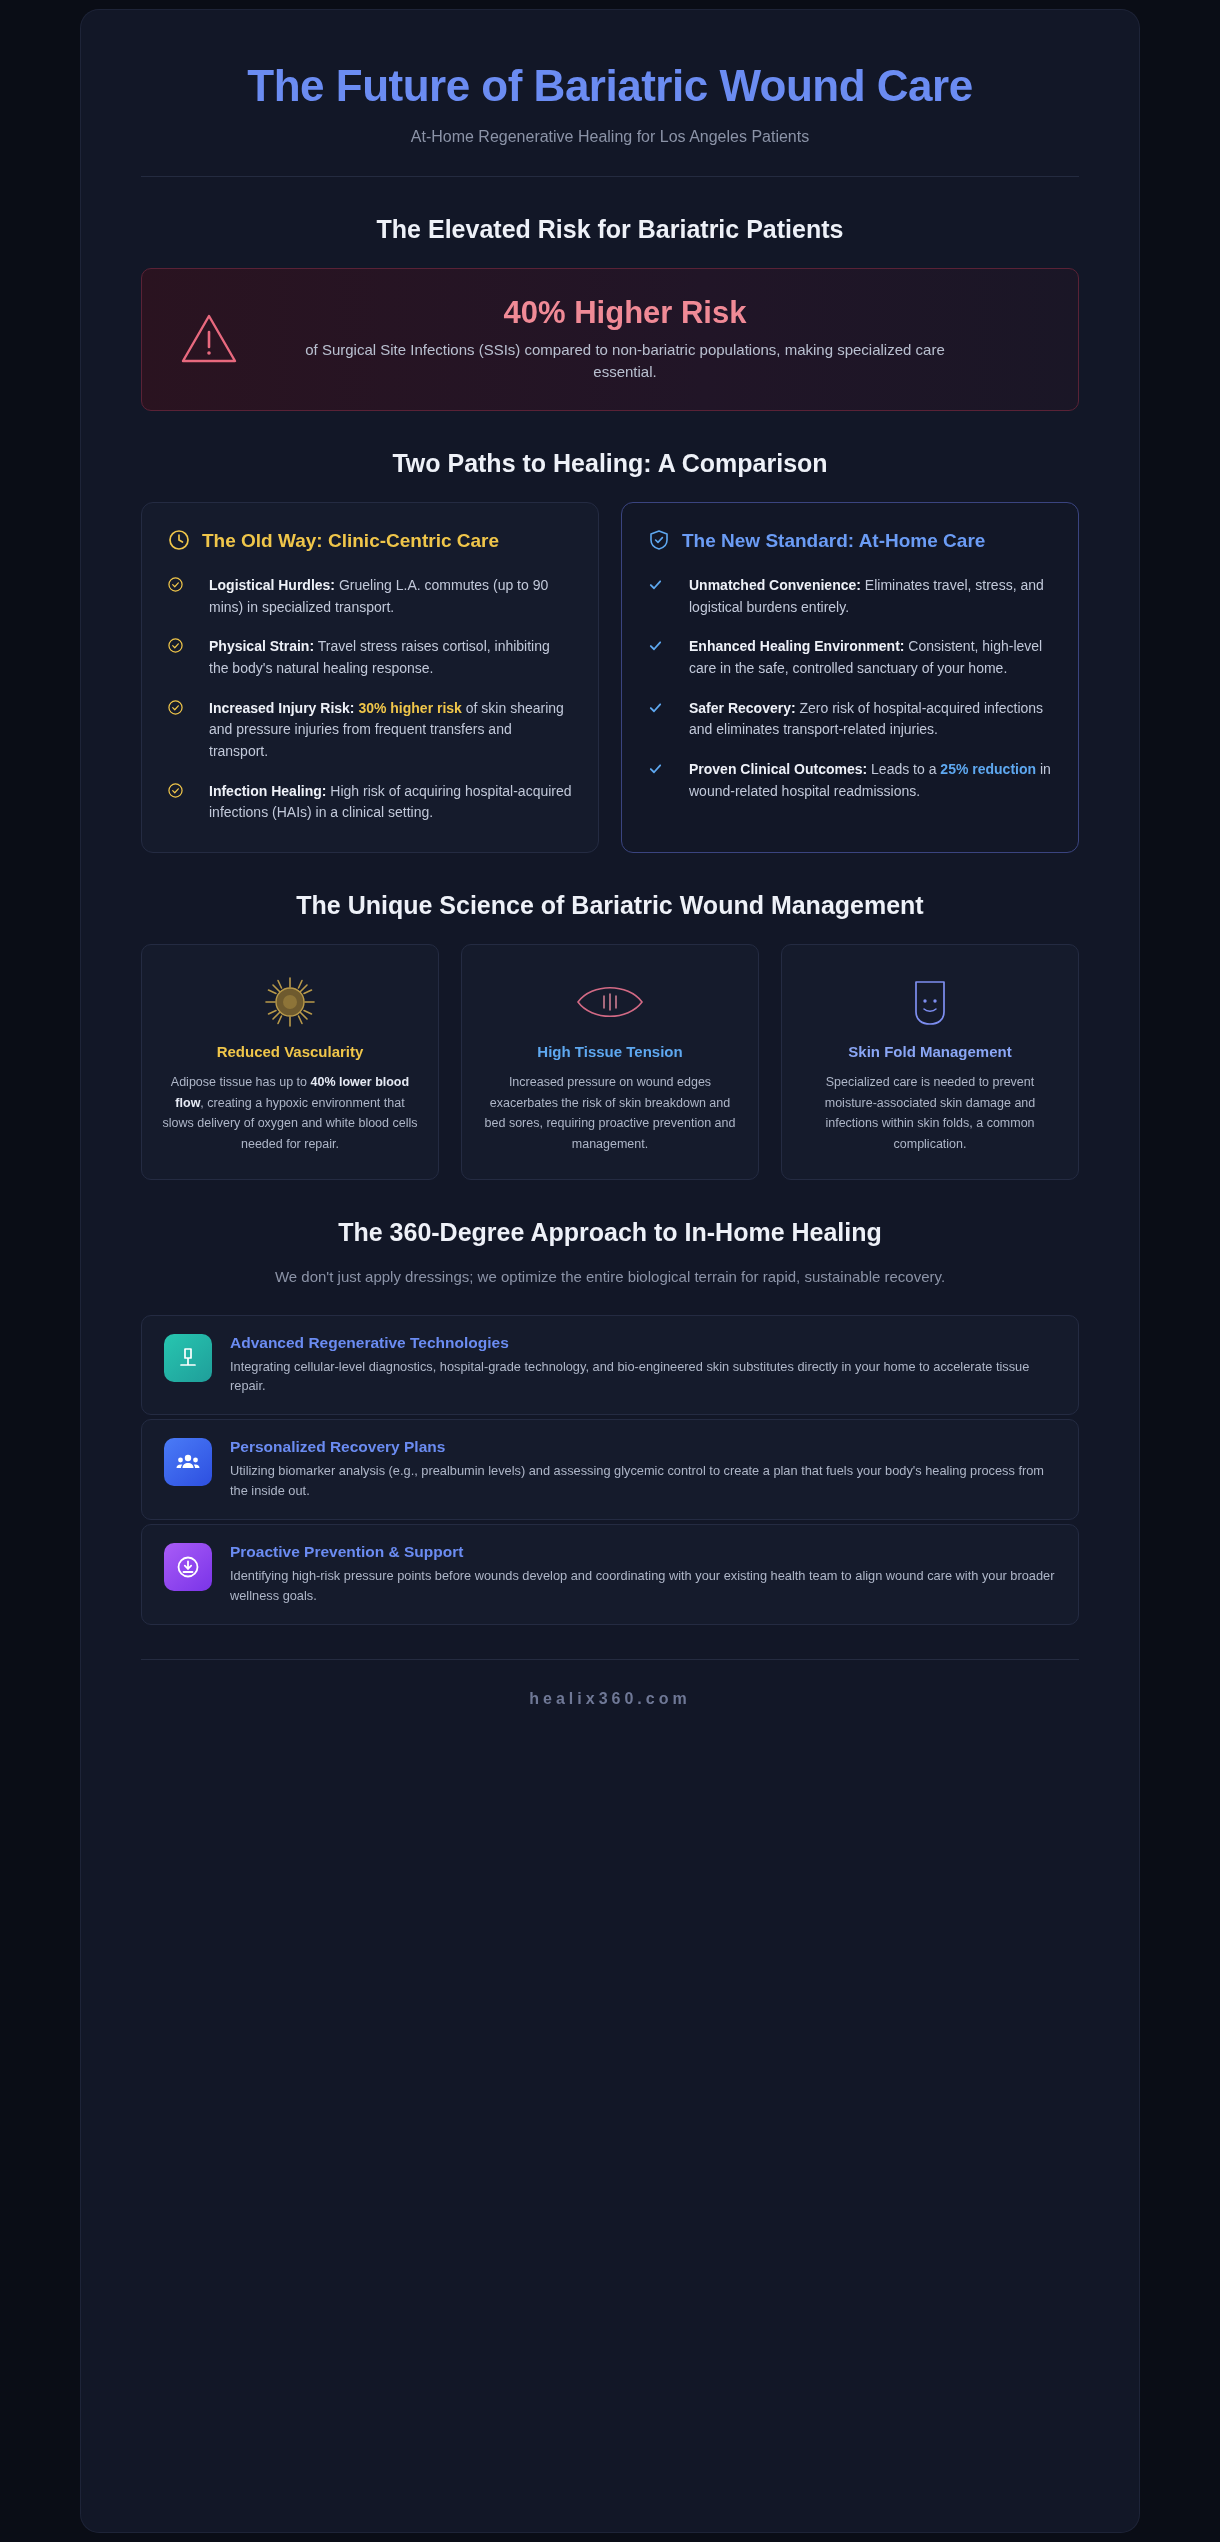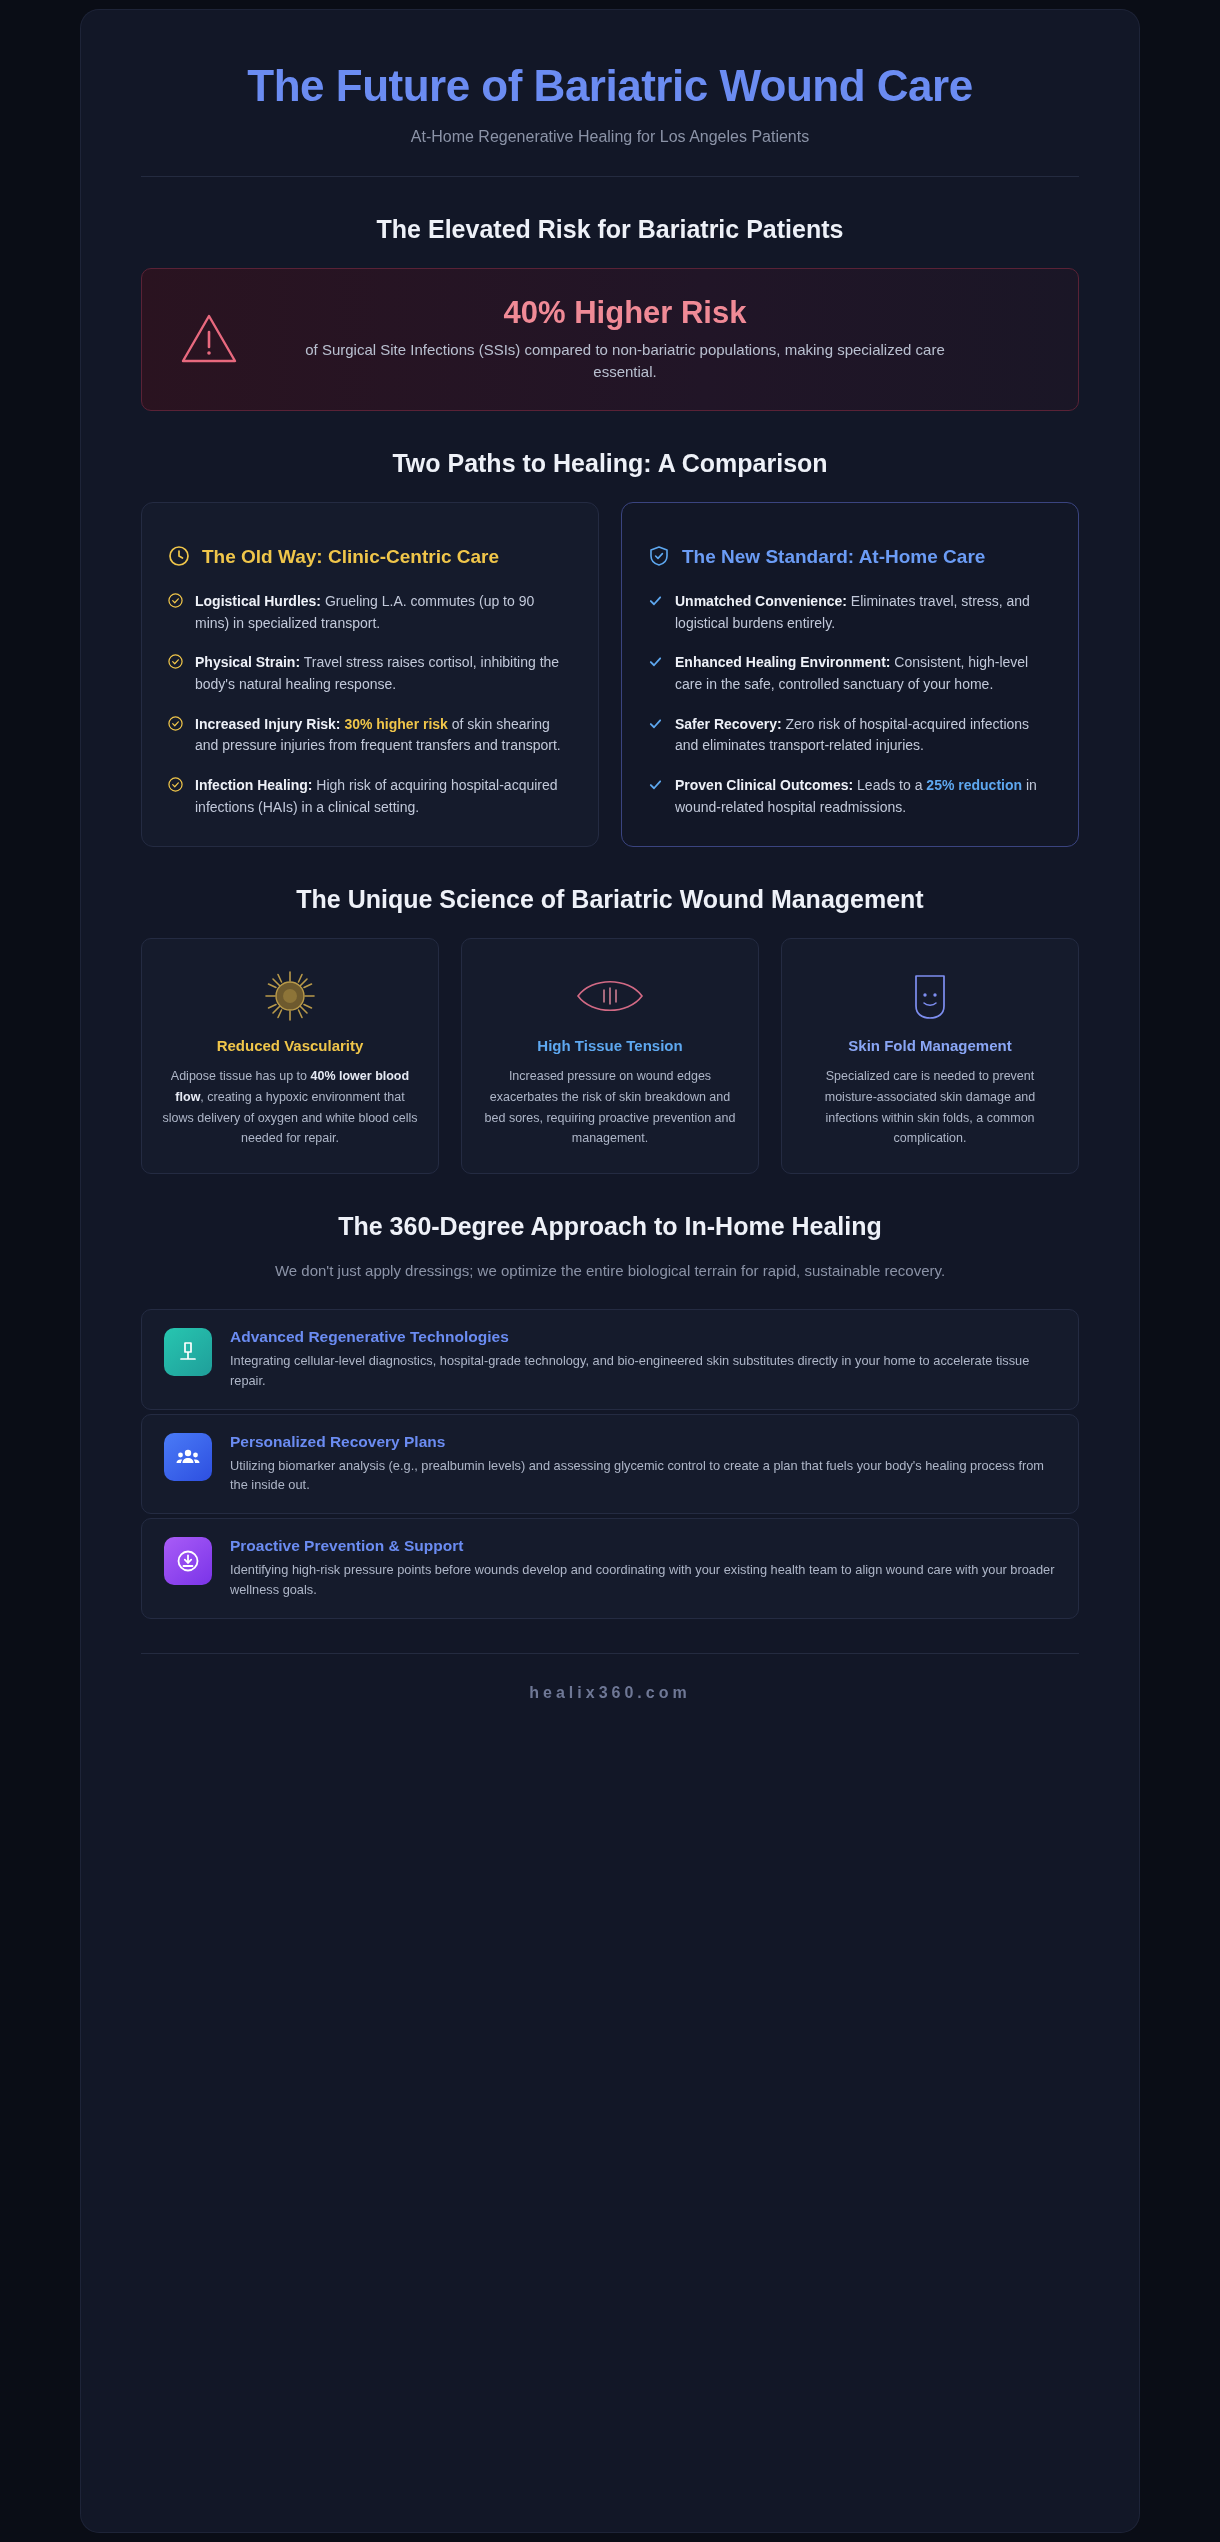--- a/index.html
+++ b/index.html
@@ -79,21 +79,21 @@
 
   
   .compare {
     display: flex;
     gap: 22px;
     margin-top: 24px;
   }
   .card {
     flex: 1;
     border-radius: 12px;
-    padding: 42px 26px 28px 26px;
+    padding: 26px 26px 28px 26px;
   }
   .card.old {
     background: #151b2c;
     border: 1px solid #242b42;
   }
   .card.new {
     background: linear-gradient(150deg, #1a2palette 0%, #1d2542 0%, #232a55 100%);
     border: 1px solid #3a4480;
   }
   .card-head {
@@ -106,21 +106,21 @@
     font-size: 19px;
     font-weight: bold;
     line-height: 1.3;
   }
   .card.old .ttl { color: #f0c64a; }
   .card.new .ttl { color: #6b9cf5; }
 
   ul.bullets { list-style: none; }
   ul.bullets li {
     display: flex;
-    gap: 12px;
+    gap: 26px;
     margin-bottom: 18px;
     font-size: 14px;
     line-height: 1.55;
     color: #c2c9da;
   }
   ul.bullets li:last-child { margin-bottom: 0; }
   .bl-icon { flex: 0 0 auto; margin-top: 2px; }
   .bl-text b { color: #eef1f8; }
   .hl-yellow { color: #f0c64a; font-weight: bold; }
   .hl-blue { color: #5ea8f0; font-weight: bold; }

